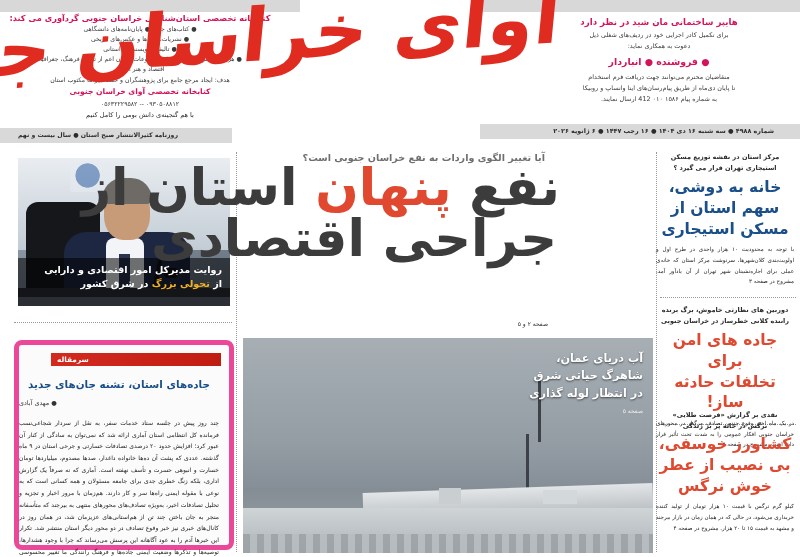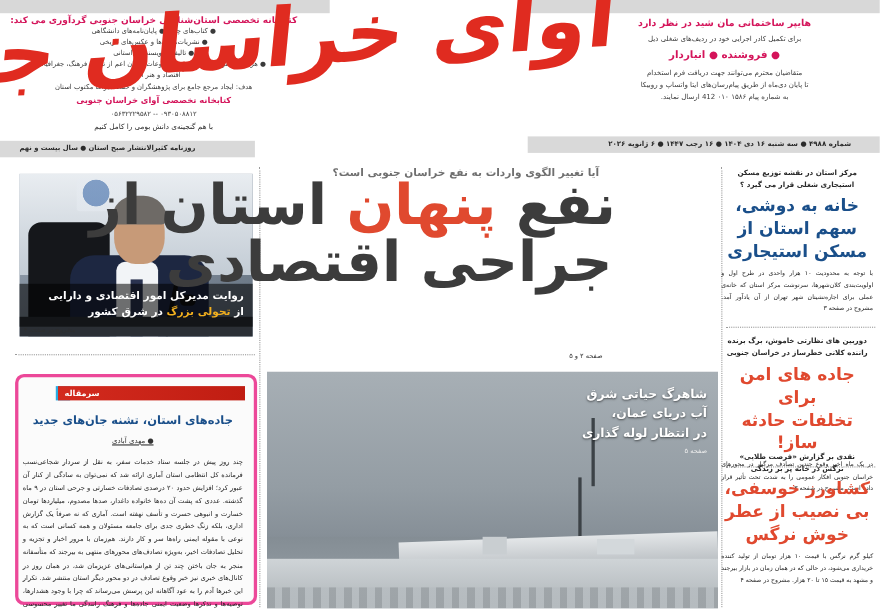--- a/index.html
+++ b/index.html
@@ -80,33 +80,33 @@
     position: absolute; left: 18px; top: 258px; width: 212px;
     background: rgba(0,0,0,.55); padding: 5px 8px 5px 8px; direction: rtl; text-align: right;
   }
   .photo-caption .cap1 { font-size: 9.6px; font-weight: bold; color: #ffffff; line-height: 1.5; }
   .photo-caption .cap1 .hl { color: #f2b01e; }
   .cap-more { position: absolute; left: 22px; top: 298px; font-size: 5.8px; color:#2f2f2f; direction: rtl; }
 
   
   .editorial {
     position: absolute; left: 14px; top: 340px; width: 220px; height: 210px;
-    background: #fbfbfb; border: 3px solid #ec4899; border-radius: 8px;
+    background: #fbfbfb; border: 5px solid #ec4899; border-radius: 8px;
   }
   .ed-banner {
     position: absolute; right: 8px; top: 8px; width: 170px; height: 13px;
     background: linear-gradient(90deg,#d32a1e 0%, #c01d12 100%);
     display: flex; align-items: center; justify-content: flex-end; padding-left: 6px;
   }
   .ed-banner span { font-size: 7.4px; font-weight: bold; color: #fff; direction: rtl; }
   .ed-sq { position: absolute; left: 34px; top: 8px; width: 13px; height: 13px; background: #29abe2; }
   .ed-title { position: absolute; right: 10px; top: 32px; width: 200px; text-align: center;
               font-size: 10.4px; font-weight: bold; color: #1a4f8a; direction: rtl; line-height: 1.5; }
-  .ed-author{ position: absolute; right: 10px; top: 54px; width: 200px; text-align: center;
-              font-size: 6.4px; color: #333; direction: rtl; text-decoration: underline; }
+  .ed-author{ position: absolute; right: 10px; top: 54px; width: 200px; text-align: left;
+              font-size: 6.4px; color: #333; direction: rtl; }
   .ed-body  { position: absolute; right: 10px; top: 72px; width: 200px;
               font-size: 6.1px; color: #1e1e1e; direction: rtl; text-align: justify; line-height: 1.92; }
 
   
   .kicker {
     position: absolute; right: 255px; top: 152px; width: 395px; text-align: right;
     font-size: 9.6px; font-weight: bold; color: #6f6f6f; direction: rtl;
   }
   .headline {
     position: absolute; right: 240px; top: 163px; width: 412px; text-align: center;
@@ -164,20 +164,21 @@
       <div class="ad-line">اقتصاد و هنر استان</div>
       <div class="ad-line">هدف: ایجاد مرجع جامع برای پژوهشگران و حفظ میراث مکتوب استان</div>
       <div class="ad-brand">کتابخانه تخصصی آوای خراسان جنوبی</div>
       <div class="ad-phone">۰۹۳۰۵۰۸۸۱۲ -- ۰۵۶۳۲۲۲۹۵۸۲</div>
       <div class="ad-slogan">با هم گنجینه‌ی دانش بومی را کامل کنیم</div>
     </div>
 
     <div class="ad-right">
       <div class="ad-title">هایپر ساختمانی مان شید در نظر دارد</div>
       <div class="ad-line">برای تکمیل کادر اجرایی خود در ردیف‌های شغلی ذیل</div>
+      <div class="ad-line">دعوت به همکاری نماید:</div>
       <div class="ad-jobs">● فروشنده   ● انباردار</div>
       <div class="ad-line">متقاضیان محترم می‌توانند جهت دریافت فرم استخدام</div>
       <div class="ad-line">تا پایان دی‌ماه از طریق پیام‌رسان‌های ایتا واتساپ و روبیکا</div>
       <div class="ad-line">به شماره پیام ۱۵۸۶ ۰۱۰ 412 ارسال نمایند.</div>
     </div>
 
     <div class="logo-wrap">
       <div class="logo-text">آوای خراسان جنوبی</div>
     </div>
 
@@ -232,30 +233,30 @@
   <div class="photo-sea">
     <div class="sea-water"></div>
     <div class="sea-mast1"></div>
     <div class="sea-mast2"></div>
     <div class="sea-jetty"></div>
     <div class="sea-build"></div>
     <div class="sea-build2"></div>
     <div class="sea-shore"></div>
     <div class="sea-rocks"></div>
     <div class="sea-caption">
+      <div class="sc-line">آب دریای عمان،</div>
       <div class="sc-line">شاهرگ حیاتی شرق</div>
-      <div class="sc-line">آب دریای عمان،</div>
       <div class="sc-line">در انتظار لوله گذاری</div>
       <div class="sc-more">صفحه ۵</div>
     </div>
   </div>
 
   <div class="rcol" style="top:152px;">
     <div class="r-kicker">مرکز استان در نقشه توزیع مسکن</div>
-    <div class="r-kicker">استیجاری شغلی قرار می گیرد ؟</div>
+    <div class="r-kicker">استیجاری تهران قرار می گیرد ؟</div>
     <div class="r-title-blue" style="margin-top:4px;">خانه به دوشی،</div>
     <div class="r-title-blue">سهم استان از</div>
     <div class="r-title-blue">مسکن استیجاری</div>
     <div class="r-body">با توجه به محدودیت ۱۰ هزار واحدی در طرح اول و اولویت‌بندی کلان‌شهرها، سرنوشت مرکز استان که خانه‌ی عملی برای اجاره‌نشینان شهر تهران از آن یادآور آمد. مشروح در صفحه ۳</div>
   </div>
 
   <div class="rcol" style="top:305px;">
     <div class="r-kicker">دوربین های نظارتی خاموش، برگ برنده</div>
     <div class="r-kicker">راننده کلانی خطرساز در خراسان جنوبی</div>
     <div class="r-title-red" style="margin-top:4px;">جاده های امن برای</div>

